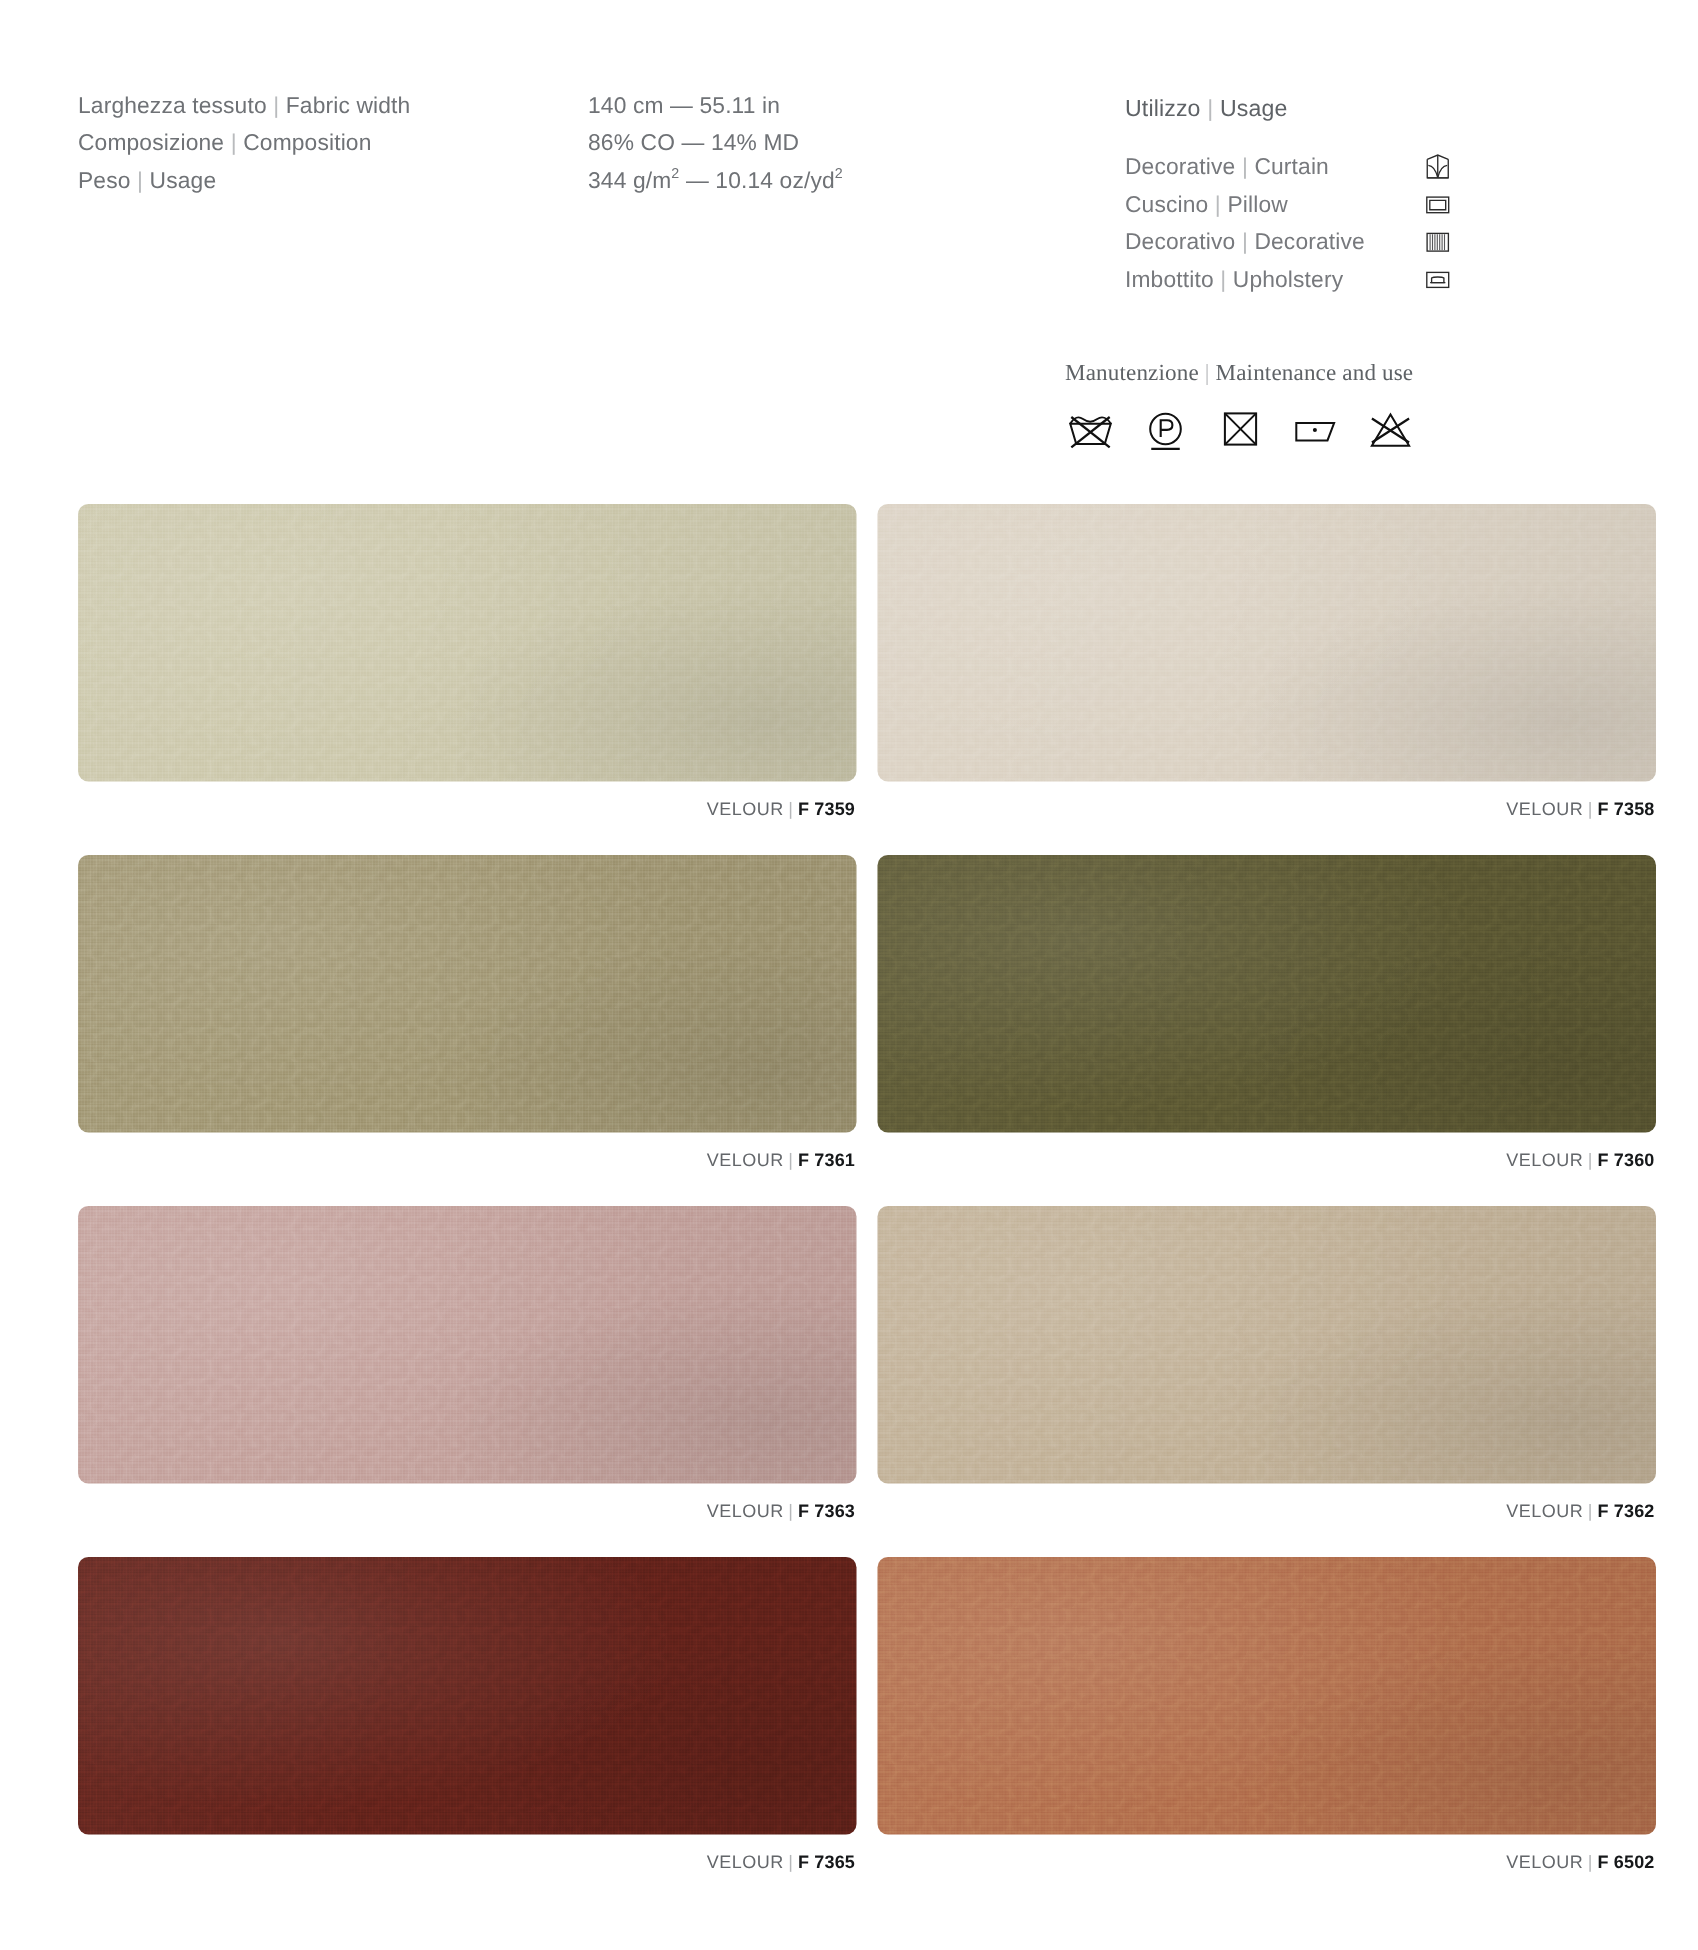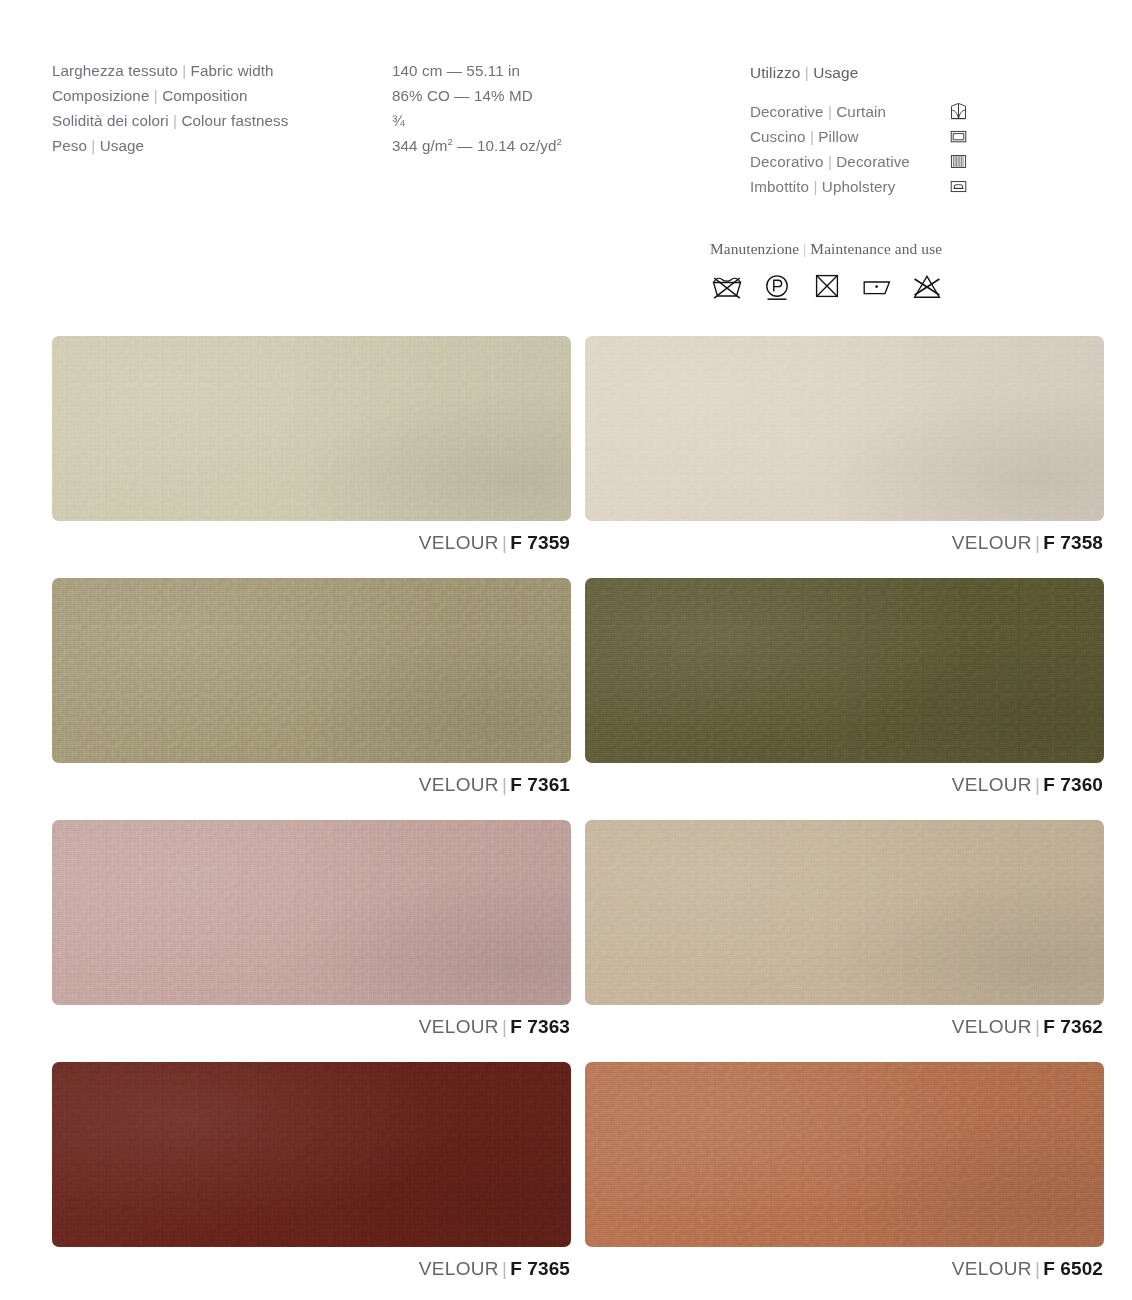--- a/index.html
+++ b/index.html
@@ -142,21 +142,21 @@
     position: absolute; inset: 0;
     background:
       radial-gradient(ellipse 75% 90% at 26% 30%, rgba(255,255,255,0.09), rgba(255,255,255,0) 68%),
       radial-gradient(ellipse 60% 70% at 88% 78%, rgba(0,0,0,0.07), rgba(0,0,0,0) 70%),
       linear-gradient(103deg, rgba(255,255,255,0.035) 0%, rgba(255,255,255,0) 42%, rgba(0,0,0,0.045) 100%);
   }
 
   .caption {
     margin-top: 11px;
     text-align: right;
-    font-size: 19px;
+    font-size: 12px;
     letter-spacing: 0.35px;
     white-space: nowrap;
     padding-right: 1px;
   }
   .caption .fam { color: #63666a; }
   .caption .bar { color: #b6b8ba; padding: 0 3px; }
   .caption .code { color: #16181a; font-weight: bold; letter-spacing: 0.1px; }
 </style>
 </head>
 <body>
@@ -176,28 +176,20 @@
 
     <div class="spec-row">
       <div class="spec-label">
         <span>Composizione</span>
         <span class="sep">|</span>
         <span>Composition</span>
       </div>
       <div class="spec-value">86% CO — 14% MD</div>
     </div>
 
-    <div class="spec-row">
-      <div class="spec-label">
-        <span>Solidità dei colori</span>
-        <span class="sep">|</span>
-        <span>Colour fastness</span>
-      </div>
-      <div class="spec-value">¾</div>
-    </div>
 
     <div class="spec-row">
       <div class="spec-label">
         <span>Peso</span>
         <span class="sep">|</span>
         <span>Usage</span>
       </div>
       <div class="spec-value">344 g/m<sup>2</sup> — 10.14 oz/yd<sup>2</sup></div>
     </div>
 

